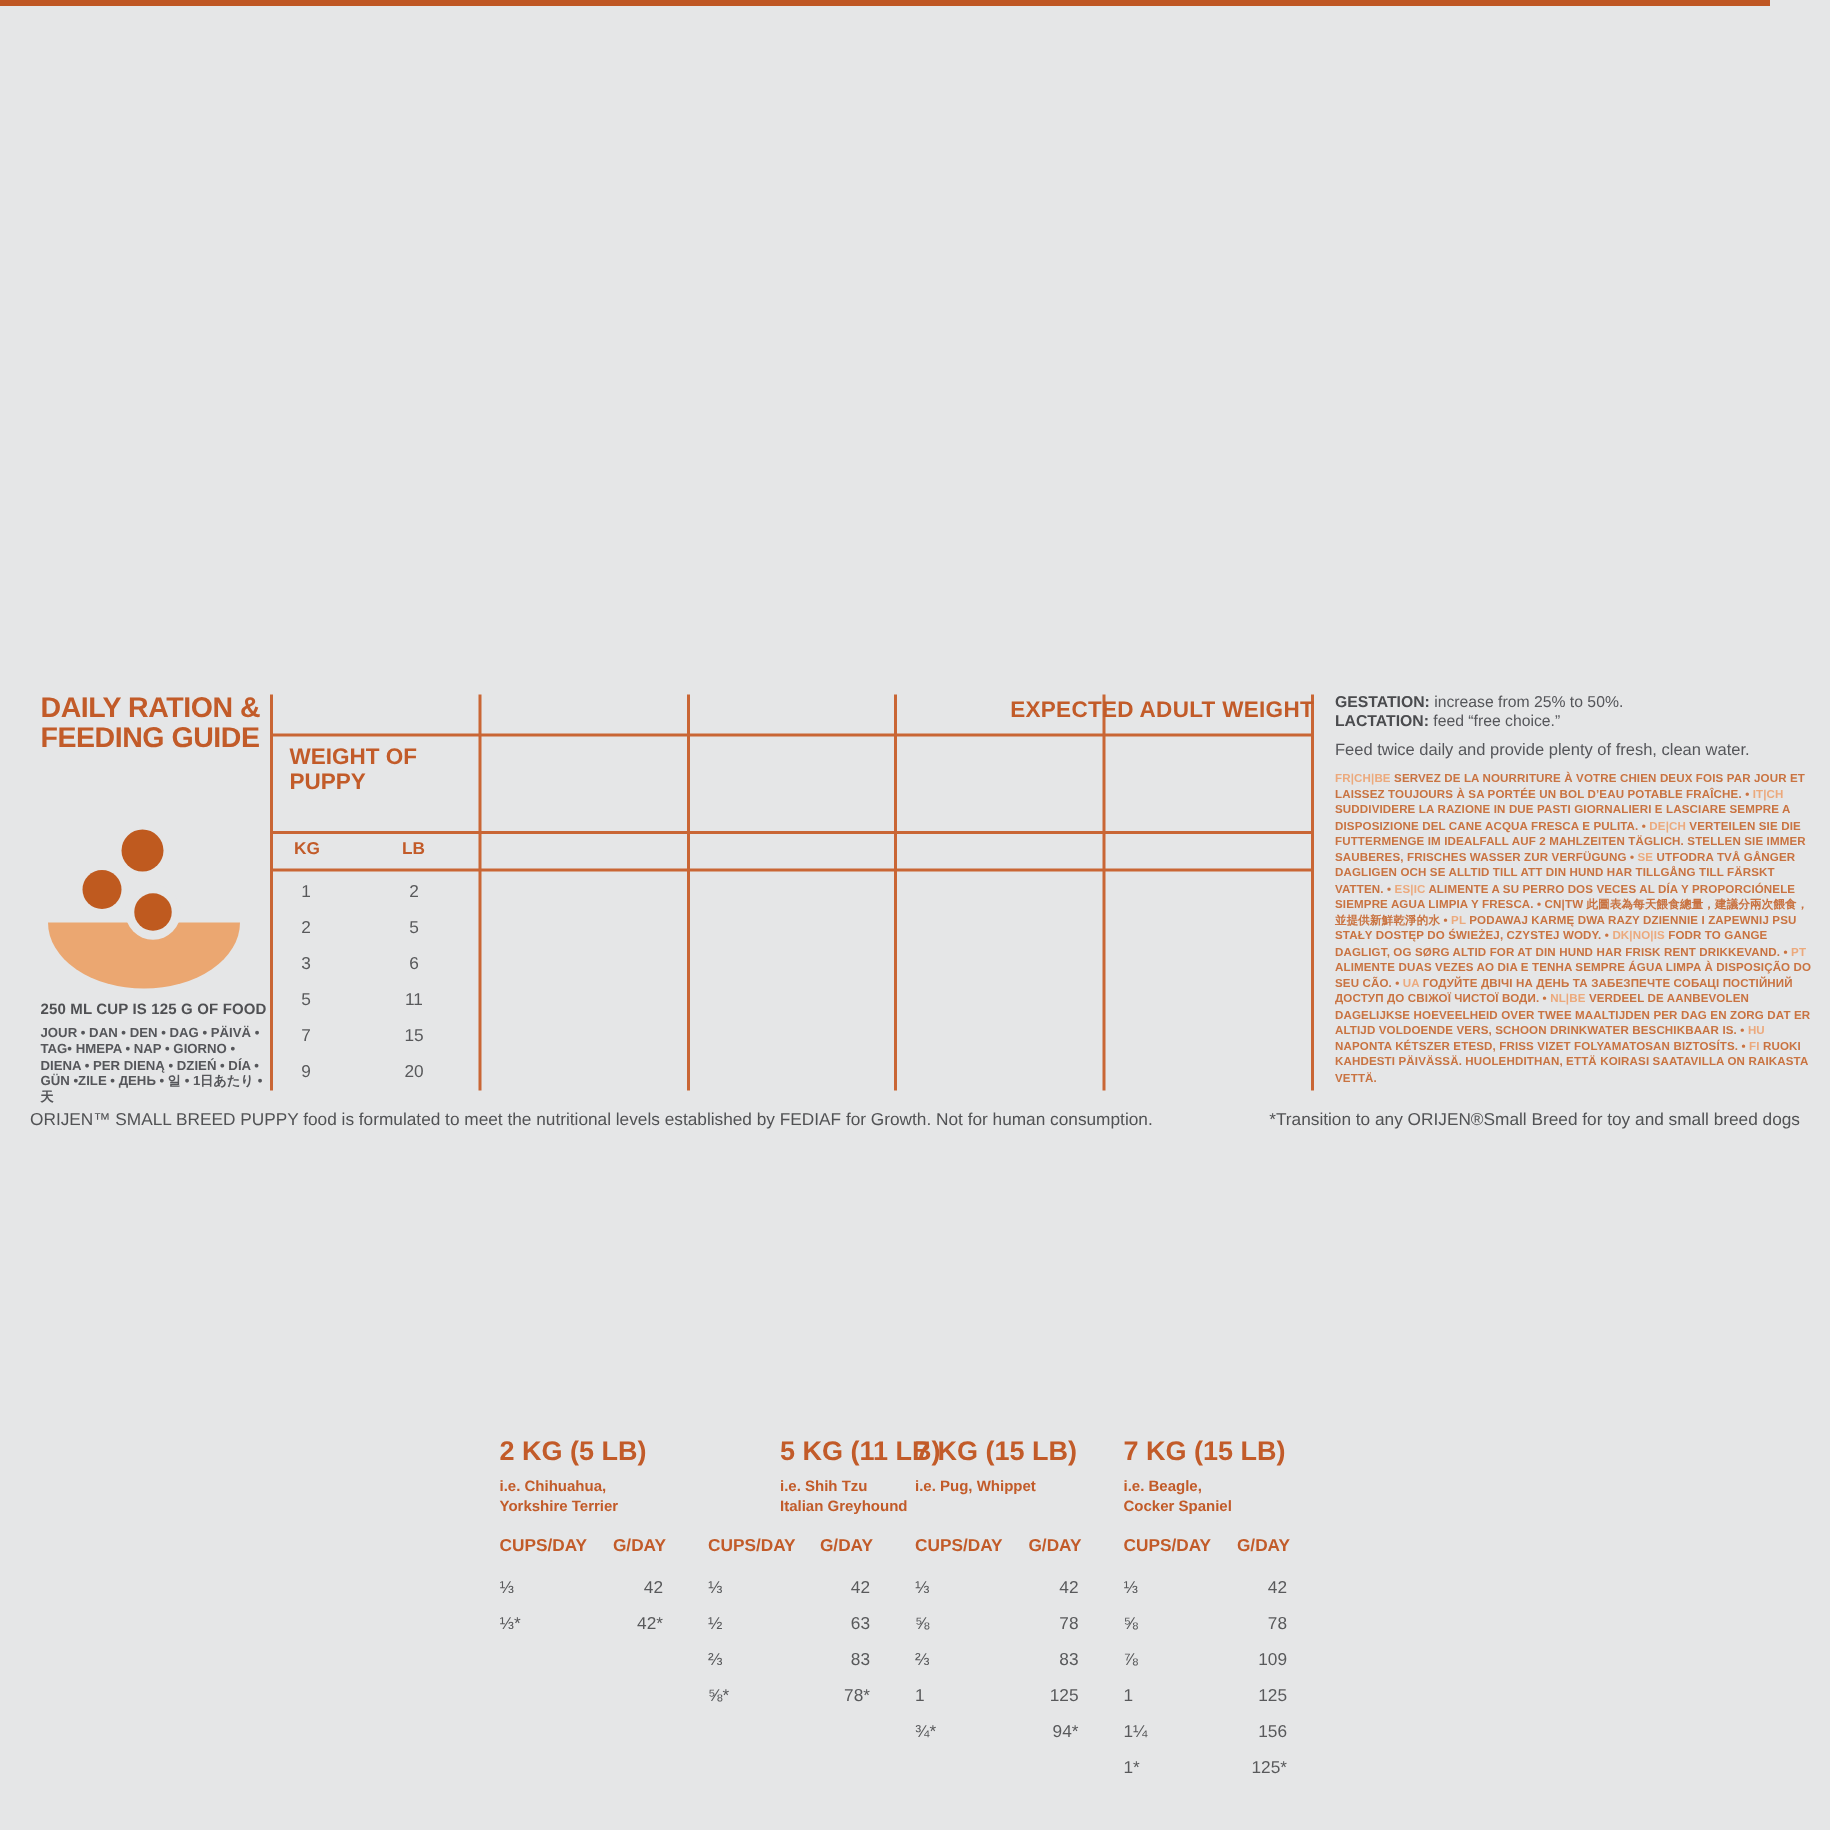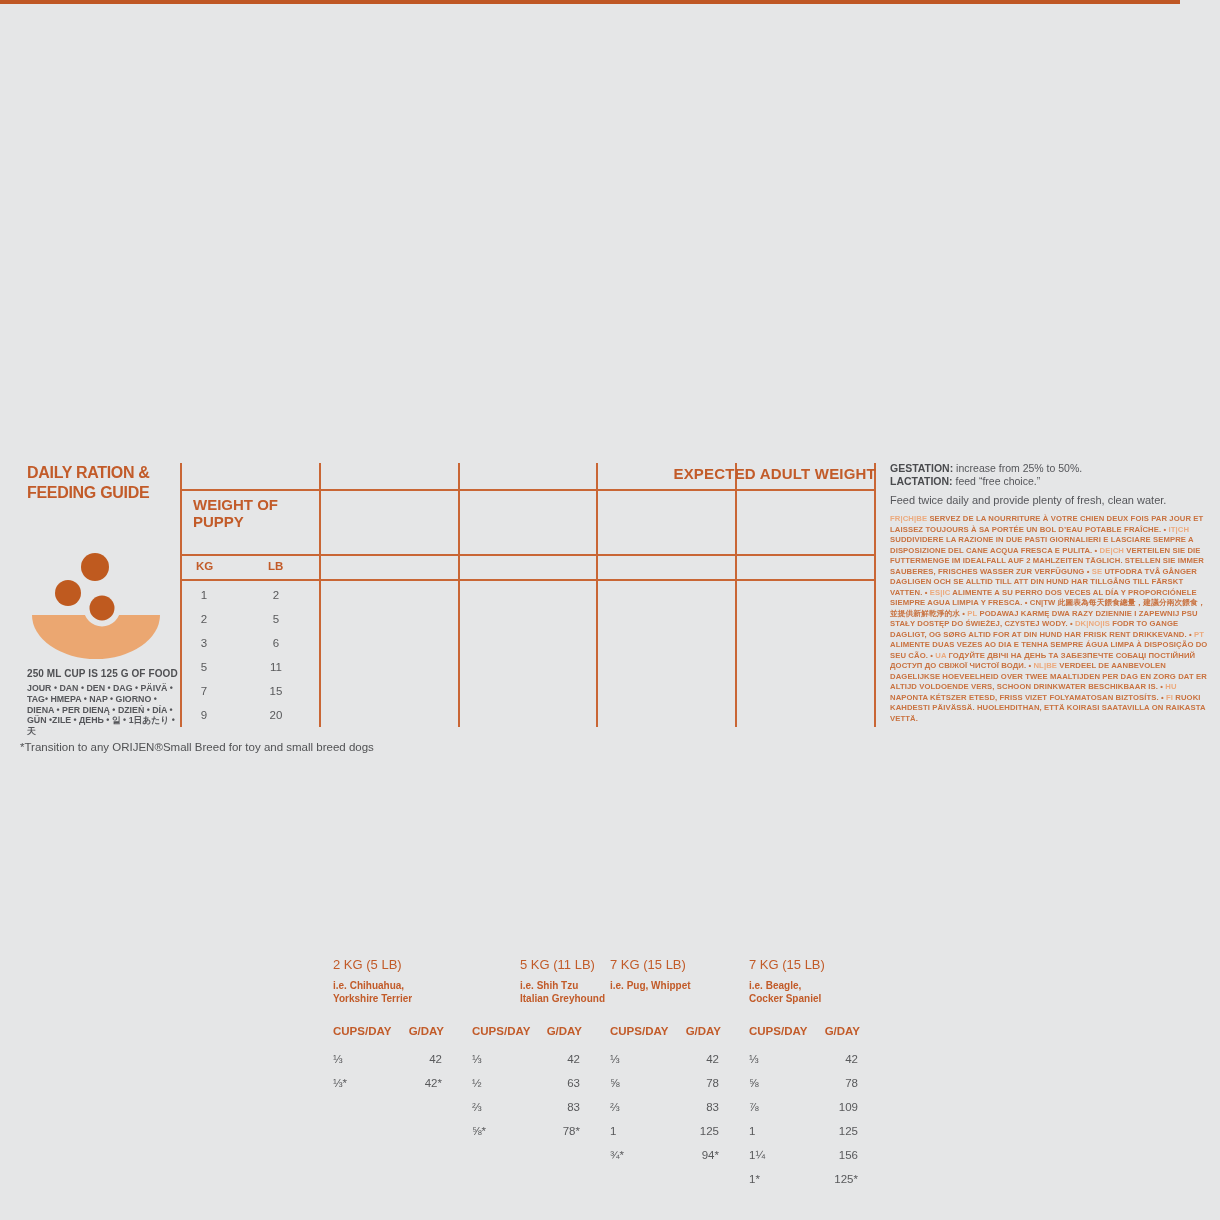--- a/index.html
+++ b/index.html
@@ -19,33 +19,33 @@
     color:#55565a;
     position:relative;
     overflow:hidden;
   }
   .abs{position:absolute;}
   .vline{position:absolute;width:2px;background:#c96635;top:463px;height:264px;}
   .hline{position:absolute;height:2px;background:#c96635;left:180px;width:696px;}
   
   .panel-title{
     left:27px;top:463px;
-    font-size:16px;font-weight:bold;line-height:19.5px;
+    font-size:19px;font-weight:bold;line-height:19.5px;
     color:#c25b29;letter-spacing:-0.3px;
   }
   .cup-note{left:27px;top:668px;font-size:10px;font-weight:bold;color:#4f5053;letter-spacing:0.1px;}
   .day-words{left:27px;top:683px;width:152px;font-size:8.8px;font-weight:bold;line-height:10.8px;color:#55565a;}
   
   .expected{
     left:320px;top:465px;width:556px;
     text-align:right;font-size:15px;font-weight:bold;color:#c25b29;letter-spacing:0.2px;
   }
   .wop{left:193px;top:496px;font-size:15px;font-weight:bold;color:#c25b29;line-height:17px;}
   .breed-cell{top:494px;height:60px;color:#c25b29;}
-  .breed-weight{font-size:13px;font-weight:normal;white-space:nowrap;}
+  .breed-weight{font-size:18px;font-weight:bold;white-space:nowrap;}
   .breed-ie{font-size:10px;font-weight:bold;line-height:13px;margin-top:7px;white-space:nowrap;}
   .units-row{top:558px;height:20px;display:flex;justify-content:space-between;align-items:center;
     font-size:11.5px;font-weight:bold;color:#c25b29;}
   .units-row .u-left{padding-left:13px;}
   .units-row .u-right{padding-right:14px;text-align:center;}
   .puppy-units{left:180px;width:160px;top:558px;height:20px;position:absolute;
     font-size:11.5px;font-weight:bold;color:#c25b29;padding-left:48px;}
   .puppy-units .kg{position:absolute;left:16px;top:2px;}
   .puppy-units .lb{position:absolute;left:88px;top:2px;}
   .rows{position:absolute;top:584px;left:0;width:100%;}
@@ -298,14 +298,15 @@
 
 <div class="abs info">
   <div class="info-line"><b>GESTATION:</b><span> increase from 25% to 50%.</span></div>
   <div class="info-line"><b>LACTATION:</b><span> feed “free choice.”</span></div>
   <div class="feed-note">Feed twice daily and provide plenty of fresh, clean water.</div>
   <div class="ml" id="ml"><span class="code-hi">FR|CH|BE</span> SERVEZ DE LA NOURRITURE À VOTRE CHIEN DEUX FOIS PAR JOUR ET LAISSEZ TOUJOURS À SA PORTÉE UN BOL D’EAU POTABLE FRAÎCHE. • <span class="code-hi">IT|CH</span> SUDDIVIDERE LA RAZIONE IN DUE PASTI GIORNALIERI E LASCIARE SEMPRE A DISPOSIZIONE DEL CANE ACQUA FRESCA E PULITA. • <span class="code-hi">DE|CH</span> VERTEILEN SIE DIE FUTTERMENGE IM IDEALFALL AUF 2 MAHLZEITEN TÄGLICH. STELLEN SIE IMMER SAUBERES, FRISCHES WASSER ZUR VERFÜGUNG • <span class="code-hi">SE</span> UTFODRA TVÅ GÅNGER DAGLIGEN OCH SE ALLTID TILL ATT DIN HUND HAR TILLGÅNG TILL FÄRSKT VATTEN. • <span class="code-hi">ES|IC</span> ALIMENTE A SU PERRO DOS VECES AL DÍA Y PROPORCIÓNELE SIEMPRE AGUA LIMPIA Y FRESCA. • <span class="code">CN|TW</span> 此圖表為每天餵食總量，建議分兩次餵食，並提供新鮮乾淨的水 • <span class="code-hi">PL</span> PODAWAJ KARMĘ DWA RAZY DZIENNIE I ZAPEWNIJ PSU STAŁY DOSTĘP DO ŚWIEŻEJ, CZYSTEJ WODY. • <span class="code-hi">DK|NO|IS</span> FODR TO GANGE DAGLIGT, OG SØRG ALTID FOR AT DIN HUND HAR FRISK RENT DRIKKEVAND. • <span class="code-hi">PT</span> ALIMENTE DUAS VEZES AO DIA E TENHA SEMPRE ÁGUA LIMPA À DISPOSIÇÃO DO SEU CÃO. • <span class="code-hi">UA</span> ГОДУЙТЕ ДВІЧІ НА ДЕНЬ ТА ЗАБЕЗПЕЧТЕ СОБАЦІ ПОСТІЙНИЙ ДОСТУП ДО СВІЖОЇ ЧИСТОЇ ВОДИ. • <span class="code-hi">NL|BE</span> VERDEEL DE AANBEVOLEN DAGELIJKSE HOEVEELHEID OVER TWEE MAALTIJDEN PER DAG EN ZORG DAT ER ALTIJD VOLDOENDE VERS, SCHOON DRINKWATER BESCHIKBAAR IS. • <span class="code-hi">HU</span> NAPONTA KÉTSZER ETESD, FRISS VIZET FOLYAMATOSAN BIZTOSÍTS. • <span class="code-hi">FI</span> RUOKI KAHDESTI PÄIVÄSSÄ. HUOLEHDITHAN, ETTÄ KOIRASI SAATAVILLA ON RAIKASTA VETTÄ.</div>
 </div>
 
 <div class="rule"></div>
 <div class="abs footer">
+  <span>ORIJEN™ SMALL BREED PUPPY food is formulated to meet the nutritional levels established by FEDIAF for Growth. Not for human consumption.</span>
   <span>*Transition to any ORIJEN®Small Breed for toy and small breed dogs</span>
 </div>
 
 </body></html>

